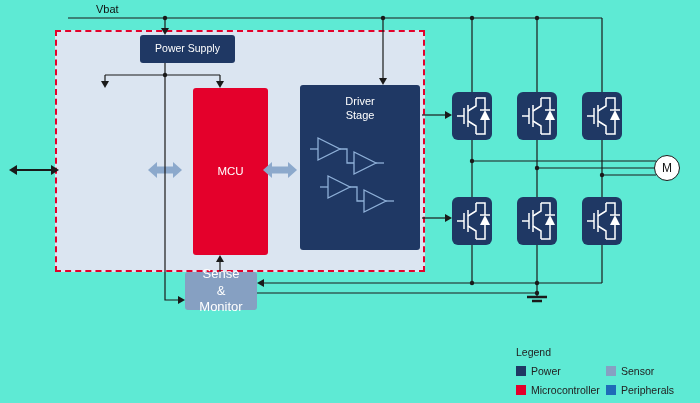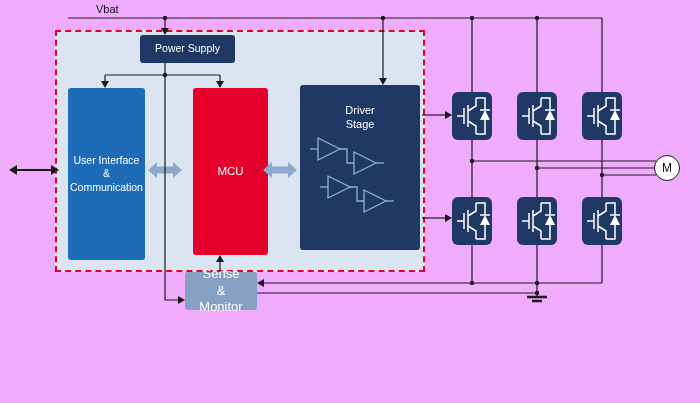--- a/index.html
+++ b/index.html
@@ -1,26 +1,26 @@
 <!DOCTYPE html>
 <html><head>
 <meta charset="utf-8">
 <style>
   html,body{margin:0;padding:0;background:#fff;font-family:"Liberation Sans",sans-serif;}
-  .stage{position:relative;width:700px;height:403px;background:#f0abfc;overflow:hidden;}
+  .stage{position:relative;width:700px;height:403px;background:#5eead4;overflow:hidden;}
   .vbat{position:absolute;left:96px;top:3px;font-size:11px;color:#111;}
   .panel{position:absolute;left:55px;top:30px;width:370px;height:242px;
          border:2px dashed #e4002b;box-sizing:border-box;}
   .block{position:absolute;color:#fff;display:flex;align-items:center;justify-content:center;
          text-align:center;border-radius:3px;line-height:1.3;box-sizing:border-box;}
   .ps{left:120px;top:35px;width:95px;height:28px;font-size:10.5px;}
   .ui{left:68px;top:88px;width:77px;height:172px;font-size:10.5px;padding:2px;}
   .mcu{left:185px;top:88px;width:75px;height:167px;font-size:11.5px;}
   .driver{left:300px;top:85px;width:120px;height:165px;font-size:11px;
-          align-items:flex-start;padding-top:18px;}
+          align-items:flex-start;padding-top:9px;}
   .driver .lbl{width:54px;margin:0 auto;}
   .sense{left:185px;top:272px;width:72px;height:38px;font-size:13px;padding:14px;}
   .tcell{position:absolute;width:40px;height:48px;border-radius:6px;}
   .tglyph{position:absolute;left:0;top:0;width:40px;height:48px;}
   .motor{position:absolute;left:654px;top:155px;width:26px;height:26px;border-radius:50%;
          border:1.6px solid #1a1a1a;background:#fff;color:#111;font-size:12px;
          display:flex;align-items:center;justify-content:center;box-sizing:border-box;}
   .legend{position:absolute;left:516px;top:346px;font-size:10.5px;color:#222;}
   .legend-title{margin-bottom:7px;}
   .legend-grid{display:grid;grid-template-columns:90px 80px;row-gap:7px;}
@@ -32,21 +32,20 @@
 <body>
 
 <div class="stage">
 
   <div class="vbat">Vbat</div>
 
   <div class="panel" style="background: rgb(219, 229, 241);"></div>
 
   <div class="block ps" style="background: rgb(31, 56, 100); margin-left: 20px;">Power Supply</div>
 
-  <div class="block ui" style="background: rgb(30, 107, 184);">User Interface &amp; Communication</div>
 
   <div class="block mcu" style="background: rgb(228, 0, 43); margin-left: 8px;">MCU</div>
 
   <div class="block driver" style="background: rgb(31, 56, 100);">
     <span class="lbl">Driver Stage</span>
   </div>
 
   <div class="block sense" style="background: rgb(134, 160, 194);">Sense &amp; Monitor</div>
 
   <div class="tcell" style="left: 452px; top: 92px; background: rgb(31, 56, 100);">
@@ -75,20 +74,41 @@
       </svg>
     </div>
   <div class="tcell" style="left: 582px; top: 197px; background: rgb(31, 56, 100);">
       <svg class="tglyph" viewBox="0 0 40 48">
         <use href="#igbt-symbol"></use>
       </svg>
     </div>
 
   <div class="motor">M</div>
 
+  <div class="legend">
+    <div class="legend-title">Legend</div>
+    <div class="legend-grid">
+      <div class="legend-item">
+        <span class="swatch" style="background: rgb(31, 56, 100);"></span>
+        <span>Power</span>
+      </div>
+      <div class="legend-item">
+        <span class="swatch" style="background: rgb(134, 160, 194);"></span>
+        <span>Sensor</span>
+      </div>
+      <div class="legend-item">
+        <span class="swatch" style="background: rgb(228, 0, 43);"></span>
+        <span>Microcontroller</span>
+      </div>
+      <div class="legend-item">
+        <span class="swatch" style="background: rgb(30, 107, 184);"></span>
+        <span>Peripherals</span>
+      </div>
+    </div>
+  </div>
 
   <svg class="overlay" viewBox="0 0 700 403">
     <defs>
       <g id="igbt-symbol" fill="none" stroke="#fff" stroke-width="1.5">
         <path d="M5,24 H12"></path>
         <path d="M12,16 V32"></path>
         <path d="M16,13 V35"></path>
         <path d="M16,19 L24,14 V6"></path>
         <path d="M16,29 L24,34 V42"></path>
         <path d="M24,6 H33 V18"></path>

